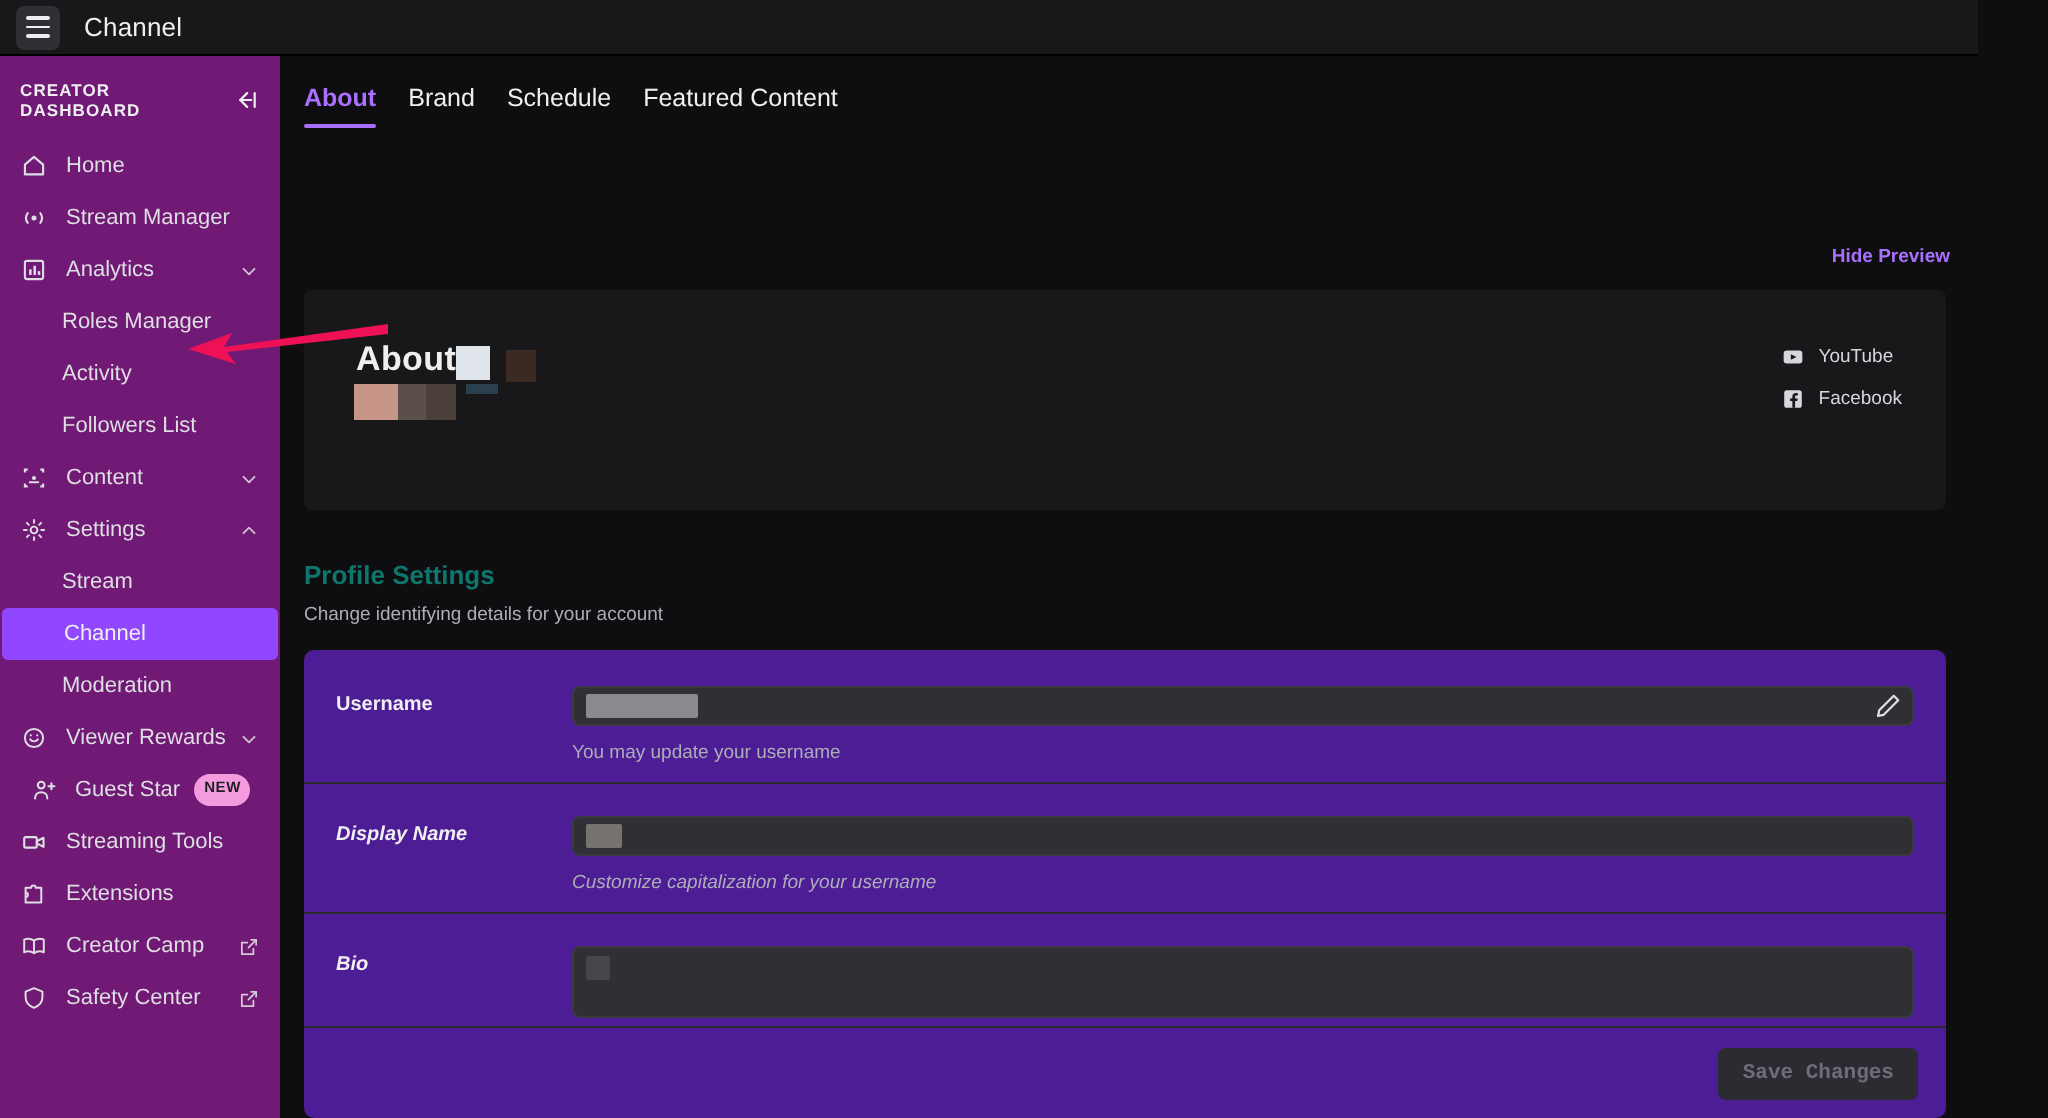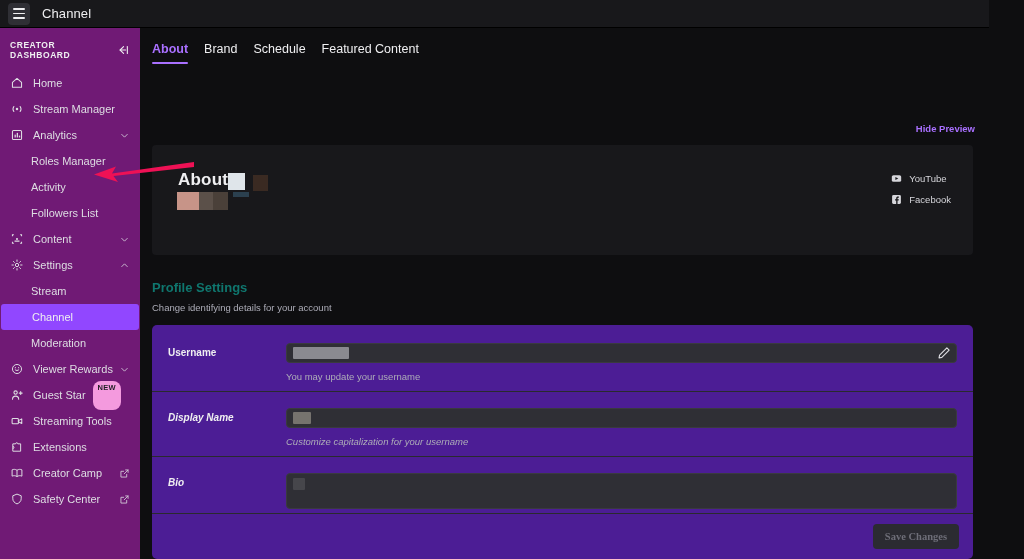--- a/index.html
+++ b/index.html
@@ -34,32 +34,32 @@
   }
   .sb-head {
     display: flex; align-items: center; justify-content: space-between;
     padding: 12px 10px 10px 10px;
   }
   .sb-head-title { color: #efeff1; font-size: 8.5px; font-weight: bold; letter-spacing: .55px; }
   .collapse-ico { width: 14px; height: 14px; display: block; }
   .nav { display: flex; flex-direction: column; }
   .nav-item {
     height: 26px; display: flex; align-items: center; padding: 0 10px;
-    color: #dedee3; font-size: 11px; cursor: pointer; position: relative;
+    color: #dedee3; font-size: 11px; cursor: pointer; position: relative; justify-content: center;
   }
   .nav-item .ico { width: 14px; height: 14px; flex: 0 0 14px; margin-right: 9px; display:block; }
   .nav-item .lbl { flex: 1 1 auto; white-space: nowrap; }
   .nav-item .chev { width: 11px; height: 11px; flex: 0 0 11px; opacity: .85; }
   .nav-item.sub { padding-left: 31px; height: 26px; }
   .nav-item.active { background: #9147ff; color: #fff; border-radius: 3px; margin: 0 1px; }
   .nav-item.active .lbl { color: #efeff1; }
   .ext-ico { width: 11px; height: 11px; flex: 0 0 11px; opacity: .9; }
   .badge-new {
     background: #f49ade; color: #1f1f23; font-size: 7.5px; font-weight: bold;
-    border-radius: 8px; padding: 2px 5px 18px 5px; letter-spacing: .3px; margin-left: 7px;
+    border-radius: 8px; padding: 2px 5px 5px 5px; letter-spacing: .3px; margin-left: 7px;
   }
 
   
   .main { flex: 1 1 auto; background: #0e0e10; position: relative; overflow: hidden; }
   .tabs { display: flex; gap: 16px; padding: 14px 0 0 12px; }
   .tab {
     color: #efeff1; font-size: 12.5px; padding-bottom: 8px; cursor: pointer;
     position: relative; white-space: nowrap;
   }
   .tab.active { color: #a970ff; font-weight: bold; }
@@ -122,21 +122,21 @@
   .helper { color: #adadb8; font-size: 9.5px; margin-top: 8px; }
 
   .save-bar {
     position: absolute; left: 0; right: 0; bottom: 0; height: 46px;
     border-top: 1px solid #2a2a2e; display: flex; align-items: center; justify-content: flex-end;
     padding-right: 14px;
   }
   .save-btn {
     background: #2b2b31; color: #6e6e78; font-size: 10.5px; font-weight: bold;
     border: none; border-radius: 4px; padding: 7px 12px; cursor: not-allowed;
-    font-family: Liberation Serif, serif;
+    font-family: Liberation Mono, monospace;
   }
 
   
   .arrow-anno { position: absolute; left: 92px; top: 158px; width: 104px; height: 30px; pointer-events: none; }
 </style>
 </head>
 <body>
 
 <div class="app">
 

